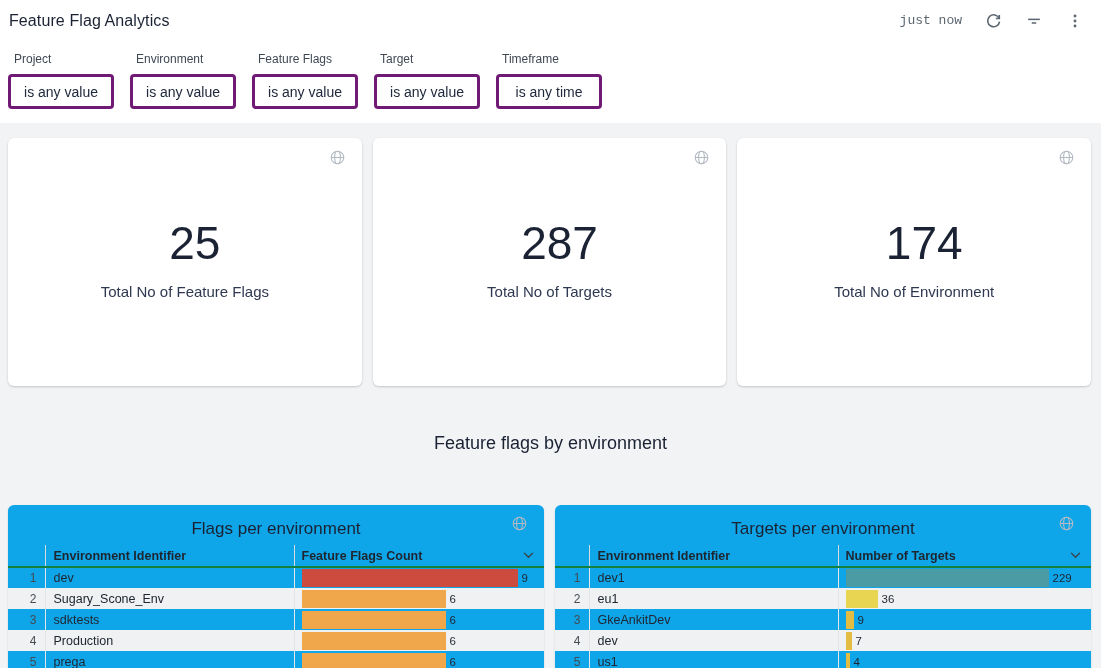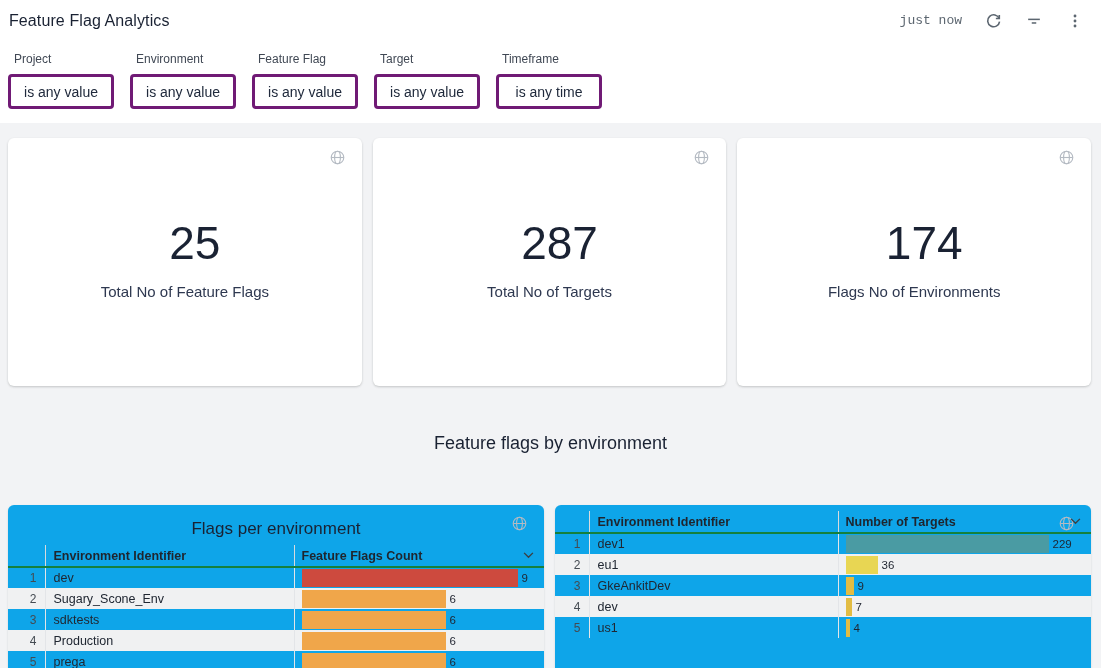--- a/index.html
+++ b/index.html
@@ -121,21 +121,21 @@
   <div class="filters">
     <div class="filter-group">
       <div class="filter-label">Project</div>
       <button class="filter-button">is any value</button>
     </div>
     <div class="filter-group">
       <div class="filter-label">Environment</div>
       <button class="filter-button">is any value</button>
     </div>
     <div class="filter-group">
-      <div class="filter-label">Feature Flag</div>
+      <div class="filter-label">Feature Flags</div>
       <button class="filter-button">is any value</button>
     </div>
     <div class="filter-group">
       <div class="filter-label">Target</div>
       <button class="filter-button">is any value</button>
     </div>
     <div class="filter-group">
       <div class="filter-label">Timeframe</div>
       <button class="filter-button">is any time</button>
     </div>
@@ -167,21 +167,21 @@
   </div>
   <div class="kpi-card">
     <span class="tile-globe">
       <svg width="17" height="17" viewBox="0 0 20 20" fill="none" stroke="#b4bac2" stroke-width="1.3">
         <circle cx="10" cy="10" r="7.4"></circle>
           <ellipse cx="10" cy="10" rx="3.4" ry="7.4"></ellipse>
           <path d="M2.6 10 h14.8"></path>
       </svg>
     </span>
     <div class="kpi-value">174</div>
-    <div class="kpi-label">Flags No of Environments</div>
+    <div class="kpi-label">Total No of Environment</div>
   </div>
 </div>
 
 <div class="section-title">Feature flags by environment</div>
 
 <div class="tables-row">
 
   <div class="table-card">
     <div class="table-title">Flags per environment</div>
     <span class="card-globe">
@@ -234,20 +234,21 @@
           <tr>
             <td class="rownum">5</td>
             <td class="namecell">prega</td>
             <td class="barcell"><span class="bar" style="width:144px;background:#f0a64a"></span><span class="barlabel">6</span></td>
           </tr>
         </tbody>
     </table>
   </div>
 
   <div class="table-card">
+    <div class="table-title">Targets per environment</div>
     <span class="card-globe">
       <svg width="17" height="17" viewBox="0 0 20 20" fill="none" stroke="#b4bac2" stroke-width="1.3">
         <circle cx="10" cy="10" r="7.4"></circle>
           <ellipse cx="10" cy="10" rx="3.4" ry="7.4"></ellipse>
           <path d="M2.6 10 h14.8"></path>
       </svg>
     </span>
     <table class="data-table" data-table="1">
       <colgroup>
           <col style="width:34px">

